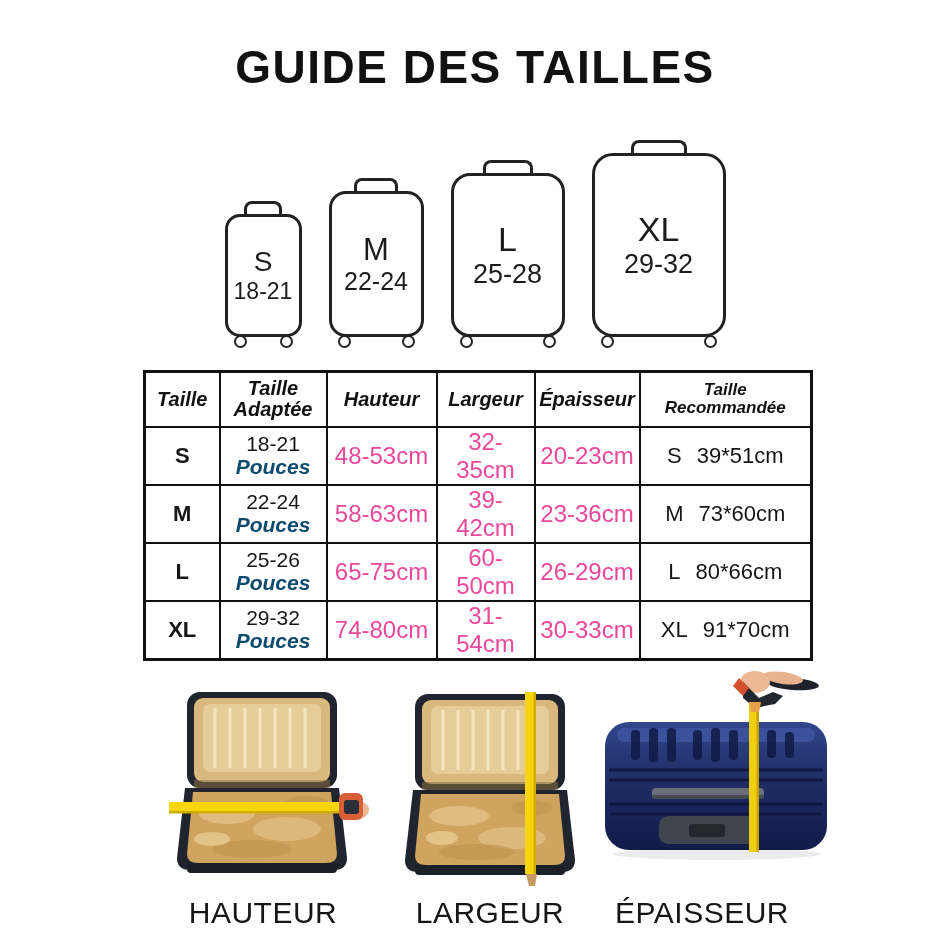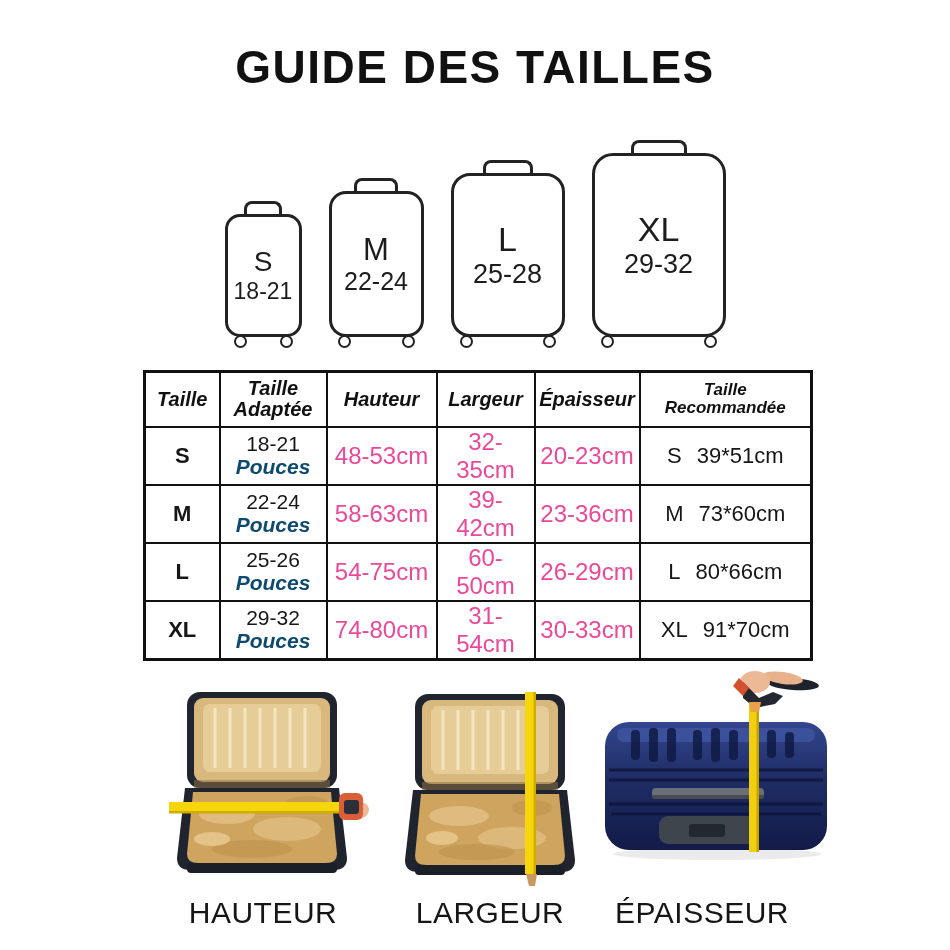--- a/index.html
+++ b/index.html
@@ -250,21 +250,21 @@
             <span>73*60cm</span>
           </span>
         </td>
       </tr>
       <tr>
         <td class="cell-size">L</td>
         <td class="cell-adapt">
           <span class="adapt-range">25-26</span>
           <span class="adapt-unit">Pouces</span>
         </td>
-        <td class="cell-num">54-75cm</td>
+        <td class="cell-num">65-75cm</td>
         <td class="cell-num">60-50cm</td>
         <td class="cell-num">26-29cm</td>
         <td class="cell-rec">
           <span class="rec-wrap">
             <span>L</span>
             <span>80*66cm</span>
           </span>
         </td>
       </tr>
       <tr>

